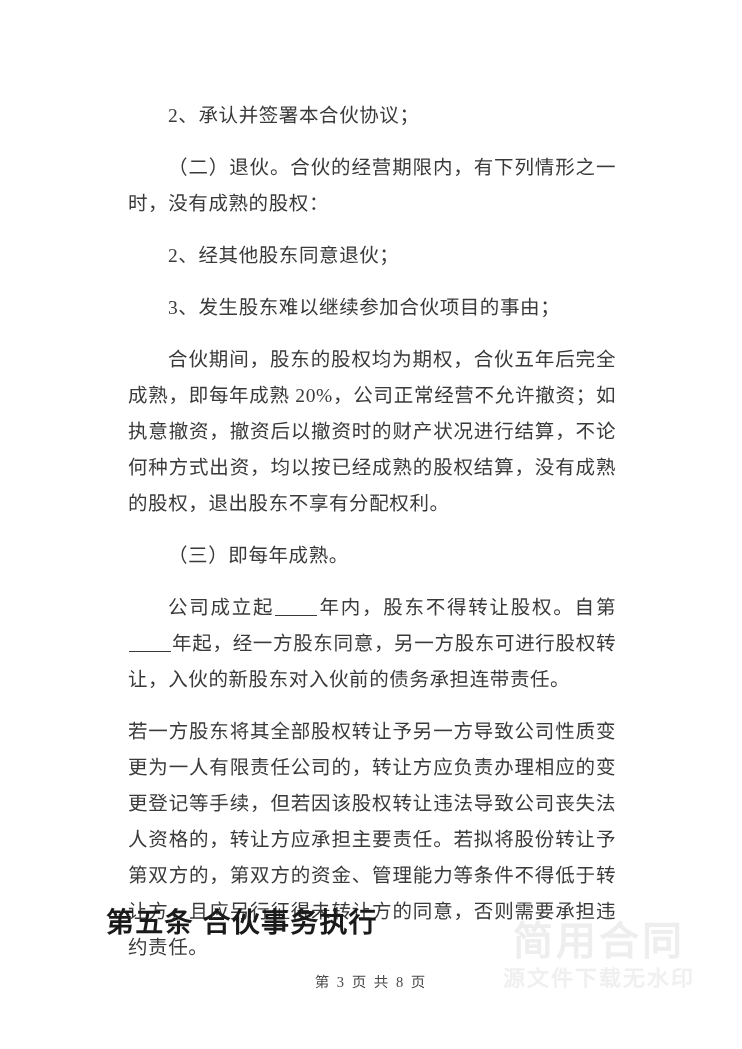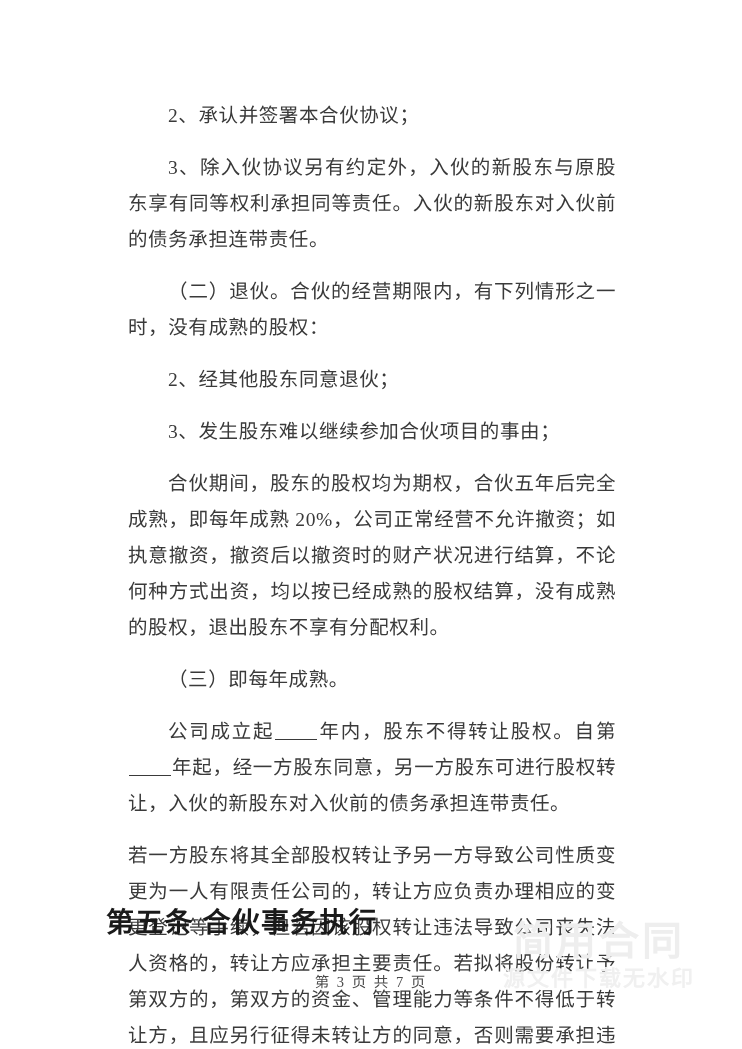--- a/index.html
+++ b/index.html
@@ -118,21 +118,20 @@
 </style>
 </head>
 <body>
 
 <div class="page">
 
   <div class="doc-body">
 
     <p class="para indent">2、承认并签署本合伙协议；</p>
 
-    <p class="para indent">3、除入伙协议另有约定外，入伙的新股东与原股东享有同等权利承担同等责任。入伙的新股东对入伙前的债务承担连带责任。</p>
 
     <p class="para indent">（二）退伙。合伙的经营期限内，有下列情形之一时，没有成熟的股权：</p>
 
 
     <p class="para indent">2、经其他股东同意退伙；</p>
 
     <p class="para indent">3、发生股东难以继续参加合伙项目的事由；</p>
 
     <p class="para indent">合伙期间，股东的股权均为期权，合伙五年后完全成熟，即每年成熟 20%，公司正常经营不允许撤资；如执意撤资，撤资后以撤资时的财产状况进行结算，不论何种方式出资，均以按已经成熟的股权结算，没有成熟的股权，退出股东不享有分配权利。</p>
 
@@ -141,20 +140,20 @@
     <p class="para indent">
       <span>公司成立起</span><span class="blank"></span><span>年内，股东不得转让股权。自第</span><span class="blank"></span><span>年起，经一方股东同意，另一方股东可进行股权转让，入伙的新股东对入伙前的债务承担连带责任。</span>
     </p>
 
     <p class="para noindent">若一方股东将其全部股权转让予另一方导致公司性质变更为一人有限责任公司的，转让方应负责办理相应的变更登记等手续，但若因该股权转让违法导致公司丧失法人资格的，转让方应承担主要责任。若拟将股份转让予第双方的，第双方的资金、管理能力等条件不得低于转让方，且应另行征得未转让方的同意，否则需要承担违约责任。</p>
 
   </div>
 
   <div class="article-heading">第五条  合伙事务执行</div>
 
-  <div class="footer">第 3 页  共 7 页</div>
+  <div class="footer">第 3 页  共 8 页</div>
 
   <div class="watermark">
     <div class="watermark-main">简用合同</div>
     <div class="watermark-sub">源文件下载无水印</div>
   </div>
 
 </div>
 
 </body></html>

